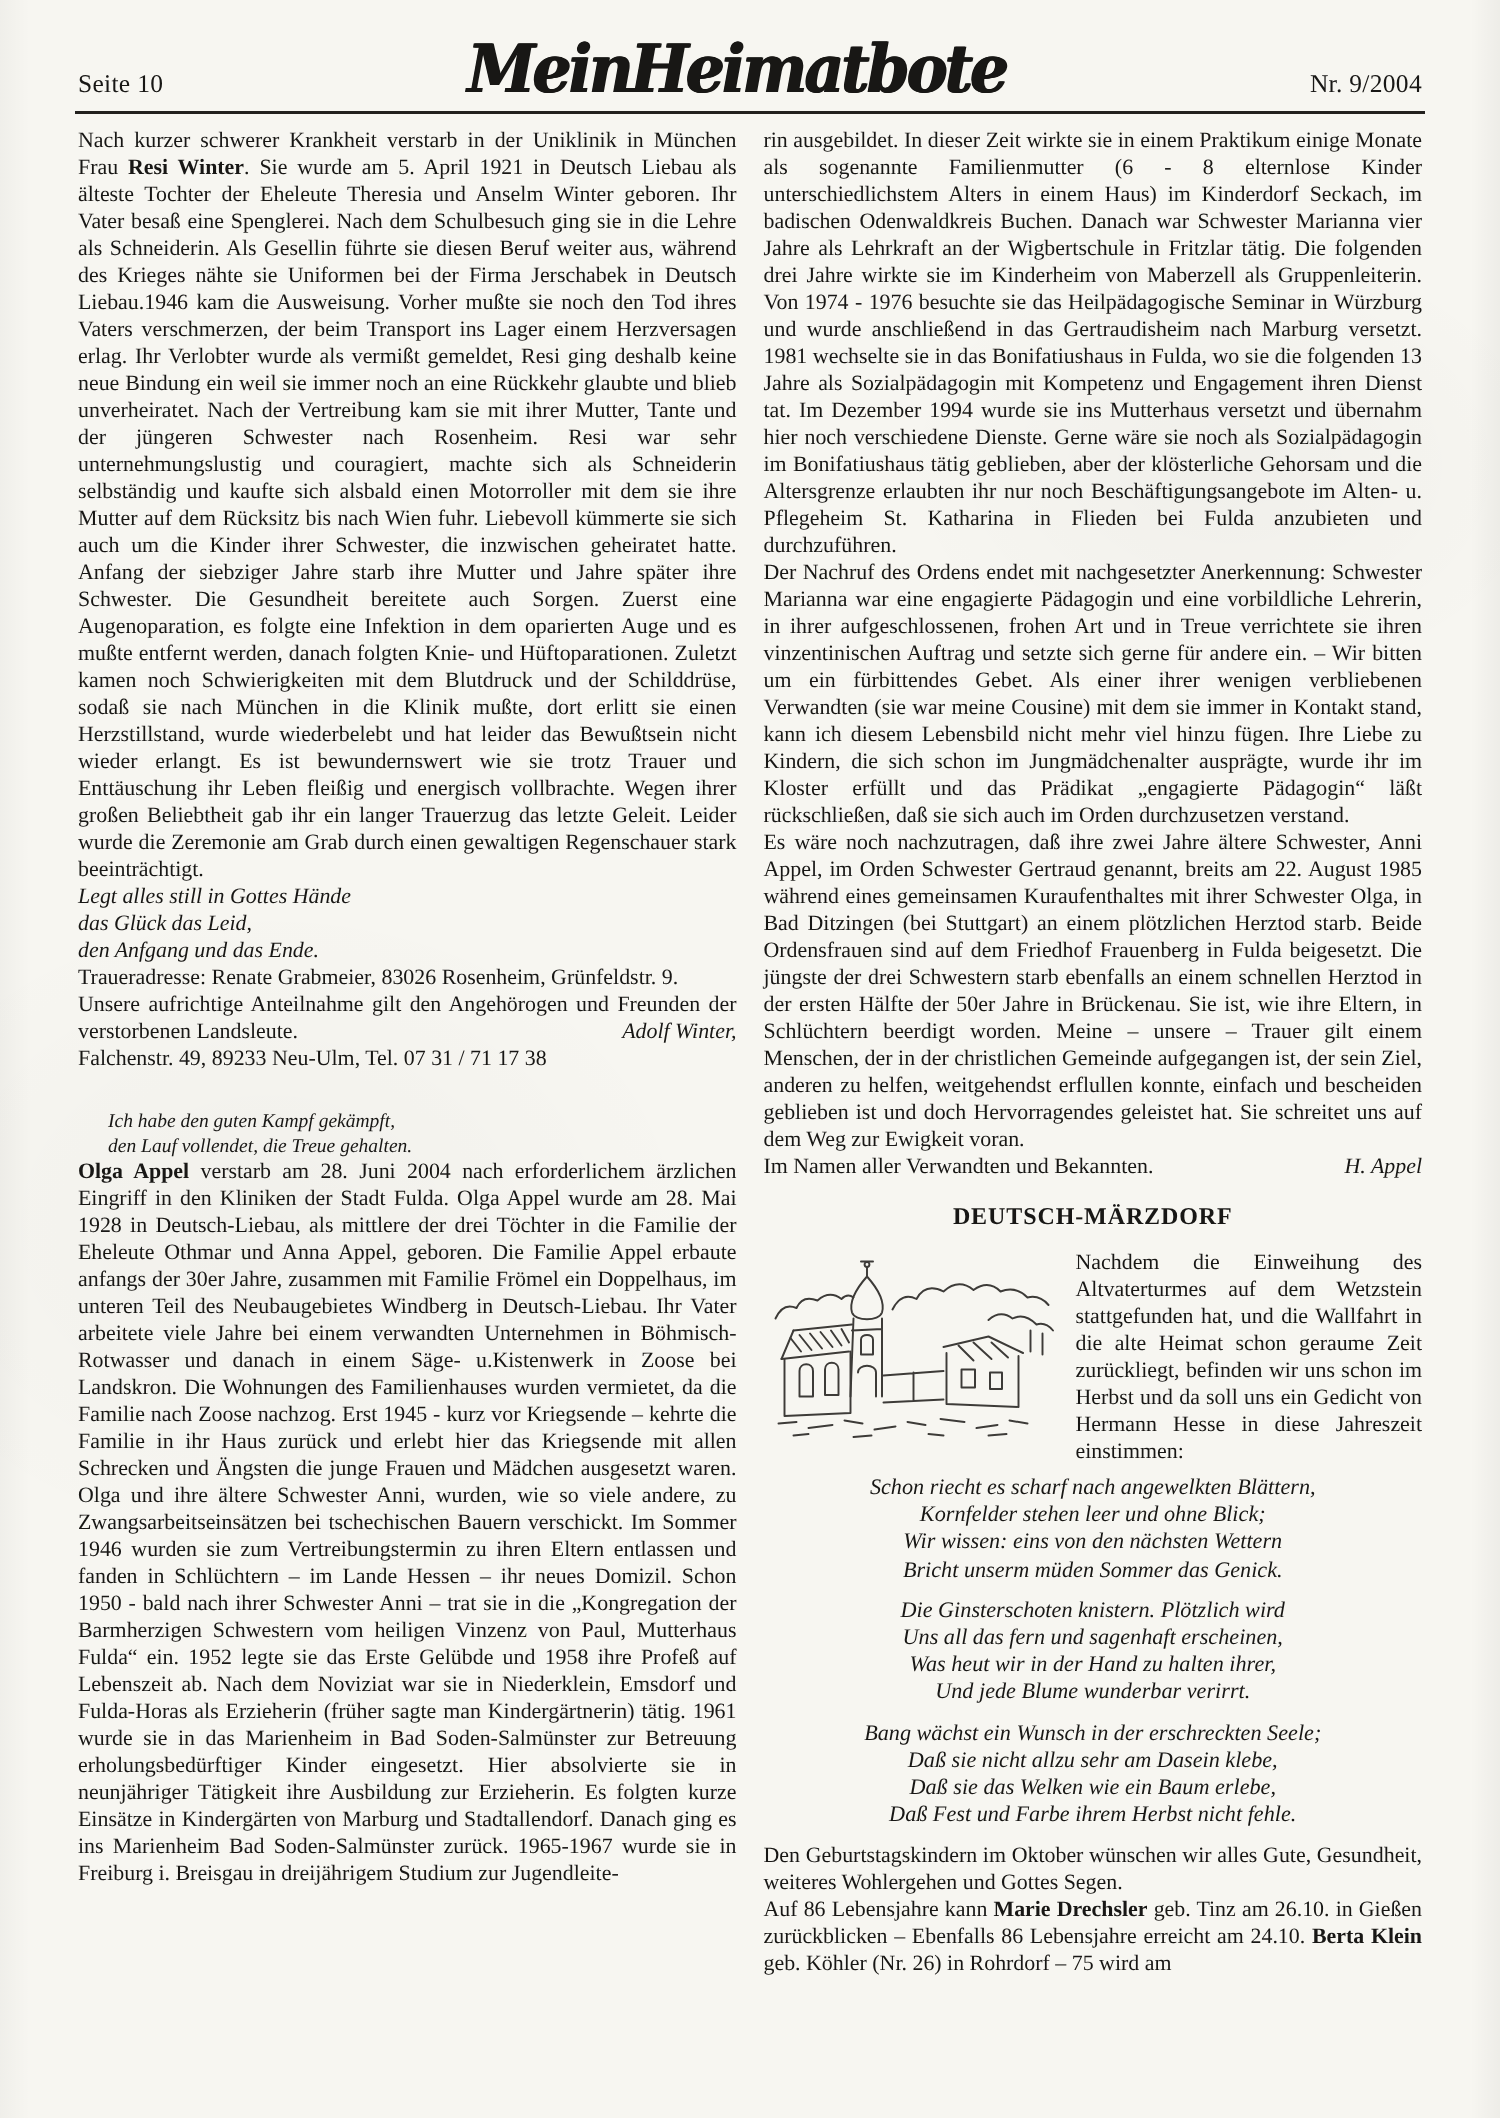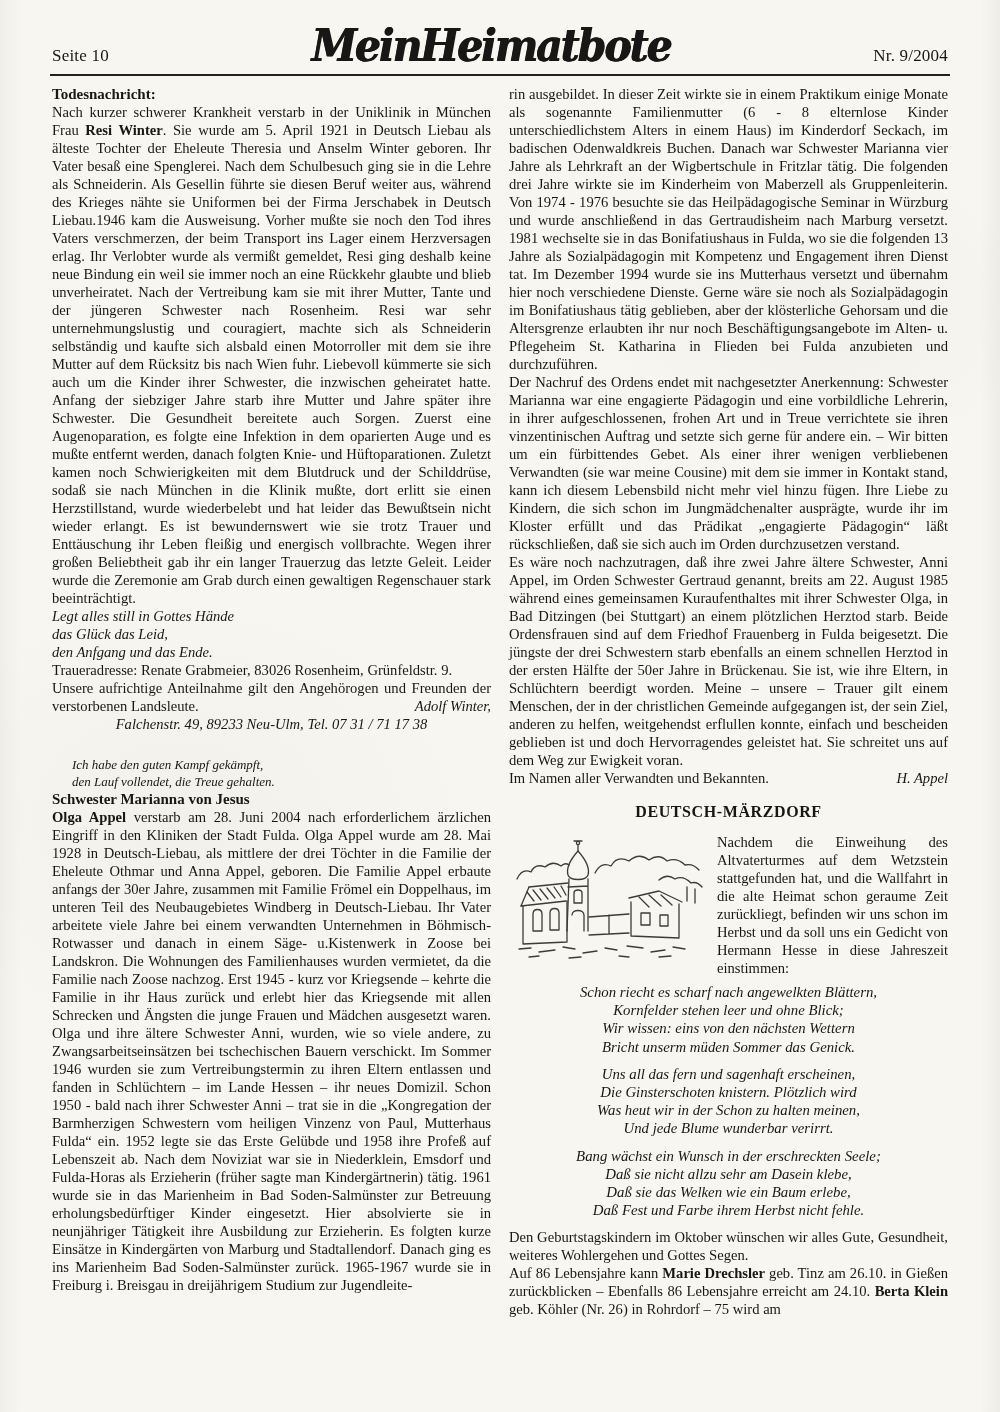--- a/index.html
+++ b/index.html
@@ -36,21 +36,21 @@
   .col{
     width:448px;
     font-size:14.6px;line-height:18px;
     text-align:justify;
     text-justify:inter-word;
   }
   .col p{margin:0;}
   .b{font-weight:bold;}
   .head-b{font-weight:bold;font-size:15px;}
   .verse div{font-style:italic;}
-  .right-it{text-align:center;font-style:italic;}
+  .right-it{text-align:left;}
   .sigr{float:right;font-style:italic;}
   .epigraph{margin-top:24px;font-size:13px;line-height:16.5px;margin-left:20px;}
   .epigraph div{font-style:italic;}
   .sec-title{
     text-align:center;font-weight:bold;font-size:16px;
     letter-spacing:0.6px;margin:16px 0 12px 0;
   }
   .church-wrap{float:left;width:200px;height:132px;margin:2px 8px 2px 0;}
   .church-wrap svg{width:100%;height:100%;}
   .intro-block{overflow:visible;}
@@ -69,36 +69,34 @@
   <div class="masthead-row">
     <span class="page-num">Seite 10</span>
     <span class="masthead">MeinHeimatbote</span>
     <span class="issue-num">Nr. 9/2004</span>
   </div>
   <div class="head-rule"></div>
 
   <div class="columns">
 
     <div class="col">
-      <p class="head-b">Todesnachricht:</p>
       <p><span>Nach kurzer schwerer Krankheit verstarb in der Uniklinik in München Frau </span><span class="b">Resi Winter</span><span>. Sie wurde am 5. April 1921 in Deutsch Liebau als älteste Tochter der Eheleute Theresia und Anselm Winter geboren. Ihr Vater besaß eine Spenglerei. Nach dem Schulbesuch ging sie in die Lehre als Schneiderin. Als Gesellin führte sie diesen Beruf weiter aus, während des Krieges nähte sie Uniformen bei der Firma Jerschabek in Deutsch Liebau.1946 kam die Ausweisung. Vorher mußte sie noch den Tod ihres Vaters verschmerzen, der beim Transport ins Lager einem Herzversagen erlag. Ihr Verlobter wurde als vermißt gemeldet, Resi ging deshalb keine neue Bindung ein weil sie immer noch an eine Rückkehr glaubte und blieb unverheiratet. Nach der Vertreibung kam sie mit ihrer Mutter, Tante und der jüngeren Schwester nach Rosenheim. Resi war sehr unternehmungslustig und couragiert, machte sich als Schneiderin selbständig und kaufte sich alsbald einen Motorroller mit dem sie ihre Mutter auf dem Rücksitz bis nach Wien fuhr. Liebevoll kümmerte sie sich auch um die Kinder ihrer Schwester, die inzwischen geheiratet hatte. Anfang der siebziger Jahre starb ihre Mutter und Jahre später ihre Schwester. Die Gesundheit bereitete auch Sorgen. Zuerst eine Augenoparation, es folgte eine Infektion in dem oparierten Auge und es mußte entfernt werden, danach folgten Knie- und Hüftoparationen. Zuletzt kamen noch Schwierigkeiten mit dem Blutdruck und der Schilddrüse, sodaß sie nach München in die Klinik mußte, dort erlitt sie einen Herzstillstand, wurde wiederbelebt und hat leider das Bewußtsein nicht wieder erlangt. Es ist bewundernswert wie sie trotz Trauer und Enttäuschung ihr Leben fleißig und energisch vollbrachte. Wegen ihrer großen Beliebtheit gab ihr ein langer Trauerzug das letzte Geleit. Leider wurde die Zeremonie am Grab durch einen gewaltigen Regenschauer stark beeinträchtigt.</span></p>
       <div class="verse">
         <div>Legt alles still in Gottes Hände</div>
         <div>das Glück das Leid,</div>
         <div>den Anfgang und das Ende.</div>
       </div>
       <p>Traueradresse: Renate Grabmeier, 83026 Rosenheim, Grünfeldstr. 9.</p>
       <p><span>Unsere aufrichtige Anteilnahme gilt den Angehörogen und Freunden der verstorbenen Landsleute.</span><span class="sigr">Adolf Winter,</span></p>
       <div class="right-it">Falchenstr. 49, 89233 Neu-Ulm, Tel. 07 31 / 71 17 38</div>
 
       <div class="epigraph">
         <div>Ich habe den guten Kampf gekämpft,</div>
         <div>den Lauf vollendet, die Treue gehalten.</div>
       </div>
-      <p class="head-b">Schwester Marianna von Jesus</p>
       <p><span class="b">Olga Appel</span><span> verstarb am 28. Juni 2004 nach erforderlichem ärzlichen Eingriff in den Kliniken der Stadt Fulda. Olga Appel wurde am 28. Mai 1928 in Deutsch-Liebau, als mittlere der drei Töchter in die Familie der Eheleute Othmar und Anna Appel, geboren. Die Familie Appel erbaute anfangs der 30er Jahre, zusammen mit Familie Frömel ein Doppelhaus, im unteren Teil des Neubaugebietes Windberg in Deutsch-Liebau. Ihr Vater arbeitete viele Jahre bei einem verwandten Unternehmen in Böhmisch-Rotwasser und danach in einem Säge- u.Kistenwerk in Zoose bei Landskron. Die Wohnungen des Familienhauses wurden vermietet, da die Familie nach Zoose nachzog. Erst 1945 - kurz vor Kriegsende – kehrte die Familie in ihr Haus zurück und erlebt hier das Kriegsende mit allen Schrecken und Ängsten die junge Frauen und Mädchen ausgesetzt waren. Olga und ihre ältere Schwester Anni, wurden, wie so viele andere, zu Zwangsarbeitseinsätzen bei tschechischen Bauern verschickt. Im Sommer 1946 wurden sie zum Vertreibungstermin zu ihren Eltern entlassen und fanden in Schlüchtern – im Lande Hessen – ihr neues Domizil. Schon 1950 - bald nach ihrer Schwester Anni – trat sie in die „Kongregation der Barmherzigen Schwestern vom heiligen Vinzenz von Paul, Mutterhaus Fulda“ ein. 1952 legte sie das Erste Gelübde und 1958 ihre Profeß auf Lebenszeit ab. Nach dem Noviziat war sie in Niederklein, Emsdorf und Fulda-Horas als Erzieherin (früher sagte man Kindergärtnerin) tätig. 1961 wurde sie in das Marienheim in Bad Soden-Salmünster zur Betreuung erholungsbedürftiger Kinder eingesetzt. Hier absolvierte sie in neunjähriger Tätigkeit ihre Ausbildung zur Erzieherin. Es folgten kurze Einsätze in Kindergärten von Marburg und Stadtallendorf. Danach ging es ins Marienheim Bad Soden-Salmünster zurück. 1965-1967 wurde sie in Freiburg i. Breisgau in dreijährigem Studium zur Jugendleite-</span></p>
     </div>
 
     <div class="col">
       <p>rin ausgebildet. In dieser Zeit wirkte sie in einem Praktikum einige Monate als sogenannte Familienmutter (6 - 8 elternlose Kinder unterschiedlichstem Alters in einem Haus) im Kinderdorf Seckach, im badischen Odenwaldkreis Buchen. Danach war Schwester Marianna vier Jahre als Lehrkraft an der Wigbertschule in Fritzlar tätig. Die folgenden drei Jahre wirkte sie im Kinderheim von Maberzell als Gruppenleiterin. Von 1974 - 1976 besuchte sie das Heilpädagogische Seminar in Würzburg und wurde anschließend in das Gertraudisheim nach Marburg versetzt. 1981 wechselte sie in das Bonifatiushaus in Fulda, wo sie die folgenden 13 Jahre als Sozialpädagogin mit Kompetenz und Engagement ihren Dienst tat. Im Dezember 1994 wurde sie ins Mutterhaus versetzt und übernahm hier noch verschiedene Dienste. Gerne wäre sie noch als Sozialpädagogin im Bonifatiushaus tätig geblieben, aber der klösterliche Gehorsam und die Altersgrenze erlaubten ihr nur noch Beschäftigungsangebote im Alten- u. Pflegeheim St. Katharina in Flieden bei Fulda anzubieten und durchzuführen.</p>
       <p>Der Nachruf des Ordens endet mit nachgesetzter Anerkennung: Schwester Marianna war eine engagierte Pädagogin und eine vorbildliche Lehrerin, in ihrer aufgeschlossenen, frohen Art und in Treue verrichtete sie ihren vinzentinischen Auftrag und setzte sich gerne für andere ein. – Wir bitten um ein fürbittendes Gebet. Als einer ihrer wenigen verbliebenen Verwandten (sie war meine Cousine) mit dem sie immer in Kontakt stand, kann ich diesem Lebensbild nicht mehr viel hinzu fügen. Ihre Liebe zu Kindern, die sich schon im Jungmädchenalter ausprägte, wurde ihr im Kloster erfüllt und das Prädikat „engagierte Pädagogin“ läßt rückschließen, daß sie sich auch im Orden durchzusetzen verstand.</p>
       <p>Es wäre noch nachzutragen, daß ihre zwei Jahre ältere Schwester, Anni Appel, im Orden Schwester Gertraud genannt, breits am 22. August 1985 während eines gemeinsamen Kuraufenthaltes mit ihrer Schwester Olga, in Bad Ditzingen (bei Stuttgart) an einem plötzlichen Herztod starb. Beide Ordensfrauen sind auf dem Friedhof Frauenberg in Fulda beigesetzt. Die jüngste der drei Schwestern starb ebenfalls an einem schnellen Herztod in der ersten Hälfte der 50er Jahre in Brückenau. Sie ist, wie ihre Eltern, in Schlüchtern beerdigt worden. Meine – unsere – Trauer gilt einem Menschen, der in der christlichen Gemeinde aufgegangen ist, der sein Ziel, anderen zu helfen, weitgehendst erflullen konnte, einfach und bescheiden geblieben ist und doch Hervorragendes geleistet hat. Sie schreitet uns auf dem Weg zur Ewigkeit voran.</p>
       <p><span>Im Namen aller Verwandten und Bekannten.</span><span class="sigr">H. Appel</span></p>
 
       <div class="sec-title">DEUTSCH-MÄRZDORF</div>
@@ -148,23 +146,23 @@
       </div>
 
       <div class="poem">
         <div class="stanza">
           <div>Schon riecht es scharf nach angewelkten Blättern,</div>
           <div>Kornfelder stehen leer und ohne Blick;</div>
           <div>Wir wissen: eins von den nächsten Wettern</div>
           <div>Bricht unserm müden Sommer das Genick.</div>
         </div>
         <div class="stanza">
+          <div>Die Ginsterschoten knistern. Plötzlich wird</div>
           <div>Uns all das fern und sagenhaft erscheinen,</div>
-          <div>Die Ginsterschoten knistern. Plötzlich wird</div>
-          <div>Was heut wir in der Schon zu halten meinen,</div>
+          <div>Was heut wir in der Hand zu halten ihrer,</div>
           <div>Und jede Blume wunderbar verirrt.</div>
         </div>
         <div class="stanza">
           <div>Bang wächst ein Wunsch in der erschreckten Seele;</div>
           <div>Daß sie nicht allzu sehr am Dasein klebe,</div>
           <div>Daß sie das Welken wie ein Baum erlebe,</div>
           <div>Daß Fest und Farbe ihrem Herbst nicht fehle.</div>
         </div>
       </div>
 

